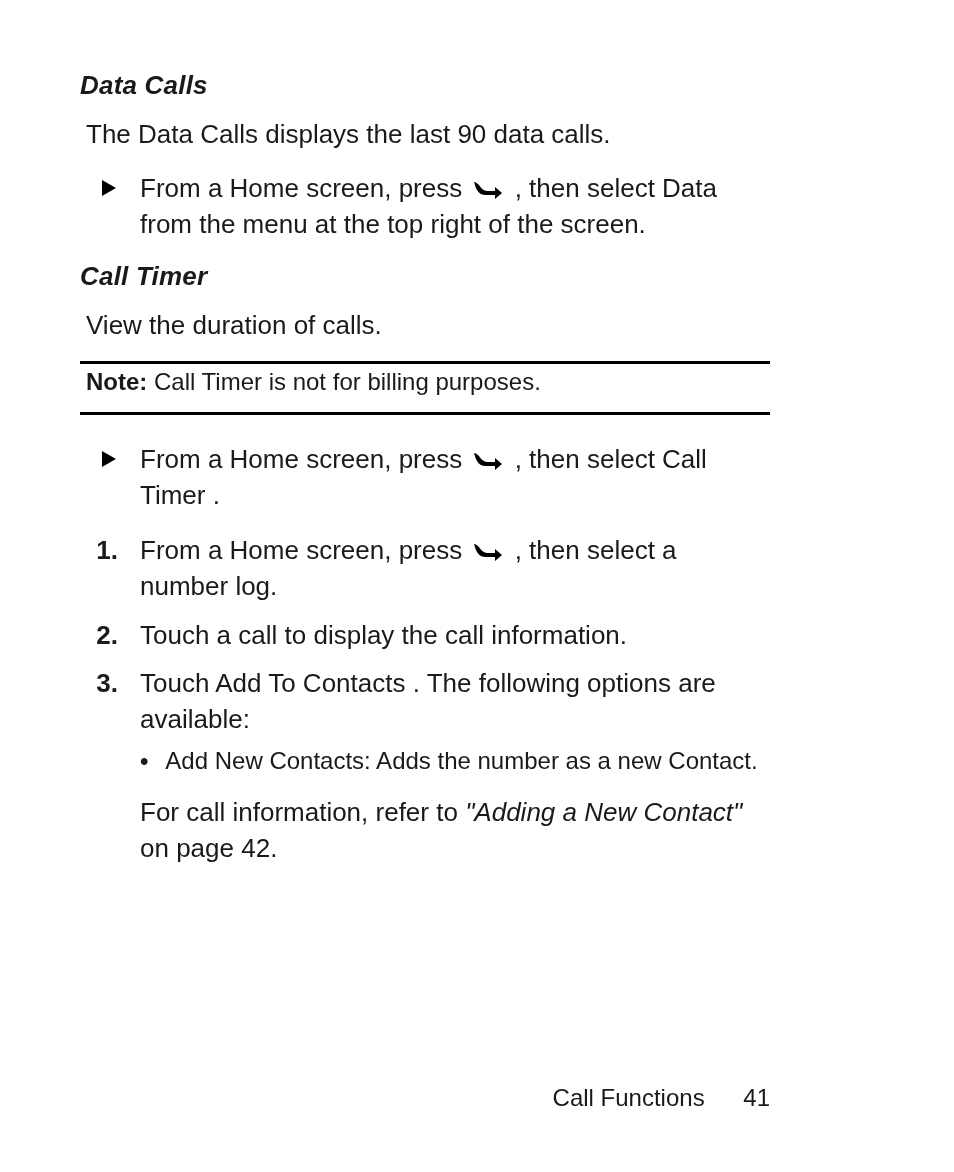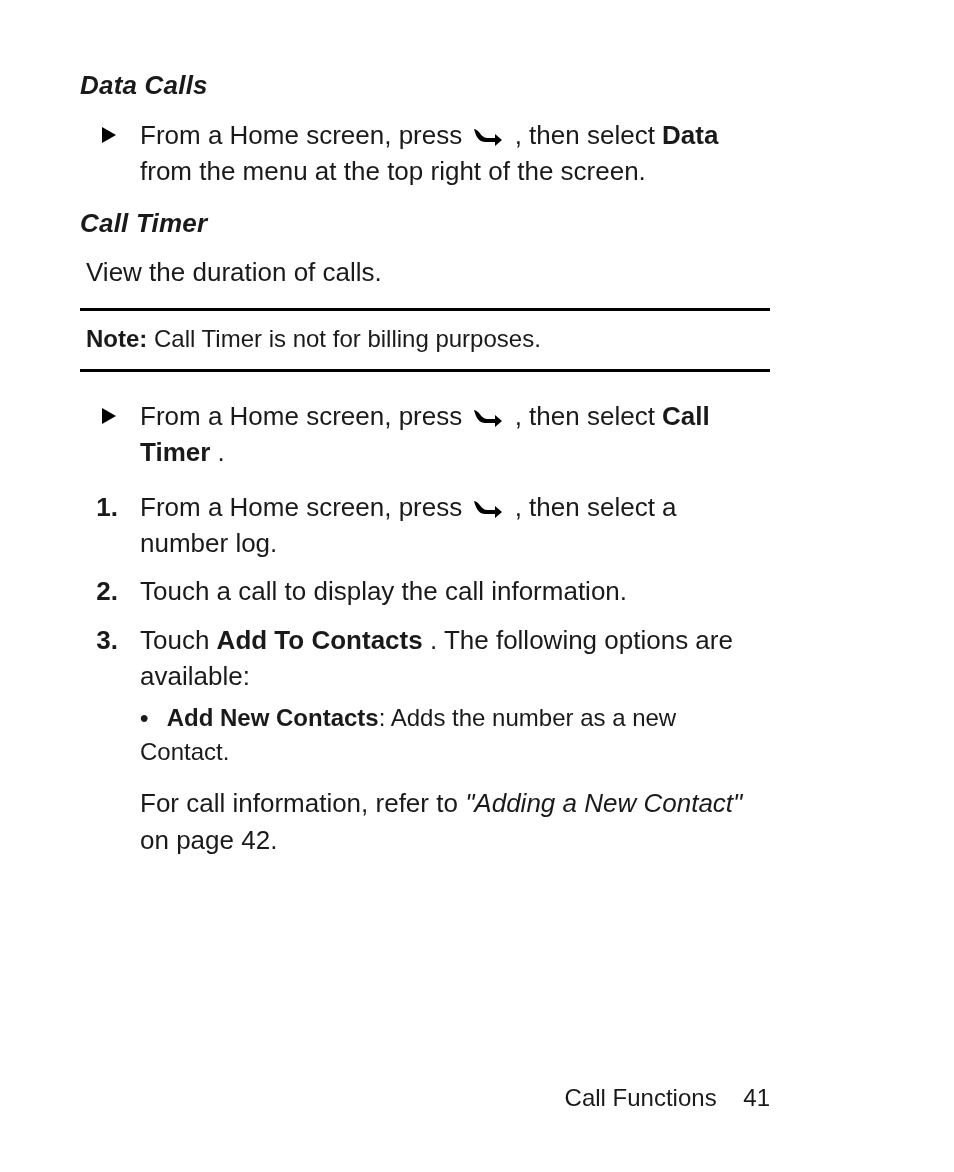--- a/index.html
+++ b/index.html
@@ -62,21 +62,21 @@
   .icon-send {
     display: inline-block;
     vertical-align: -4px;
     width: 34px;
     height: 22px;
     margin: 0 2px;
   }
   .note-box {
     border-top: 3px solid #000;
     border-bottom: 3px solid #000;
-    padding: 14px 6px 16px 6px;
+    padding: 4px 6px 16px 6px;
     margin: 10px 0 26px 0;
     font-size: 24px;
   }
   .note-box b {
     font-weight: 700;
   }
   .sub-bullets {
     list-style: none;
     padding: 0;
     margin: 6px 0 15px 0;
@@ -85,43 +85,44 @@
     font-size: 24px;
     line-height: 1.45;
     margin: 0 0 2px 0;
   }
   .sub-bullets li::before {
     content: "•";
     display: inline-block;
     width: 20px;
     font-weight: 700;
   }
-  .bold { font-weight: 700; }
+  .bold { font-weight: 400; }
   .ital { font-style: italic; }
   .footer {
     position: absolute;
     bottom: 60px;
     right: 80px;
     font-size: 24px;
   }
   .footer .pnum {
-    margin-left: 20px;
+    margin-left: 32px;
   }
   .followup {
     font-size: 26px;
     line-height: 1.4;
     margin-top: 6px;
   }
 </style>
 </head>
 <body>
 
 <div class="page">
 
   <div class="subhead">Data Calls</div>
+  <div class="body-text">The Data Calls displays the last 90 data calls.</div>
   <div class="steps">
     <div class="step">
       <div class="marker tri">
         <svg width="18" height="18" viewBox="0 0 18 18">
             <polygon points="2,1 16,9 2,17" fill="#000"></polygon>
           </svg>
       </div>
       <div class="content">
         <span>From a Home screen, press </span>
         <span class="icon-send">

